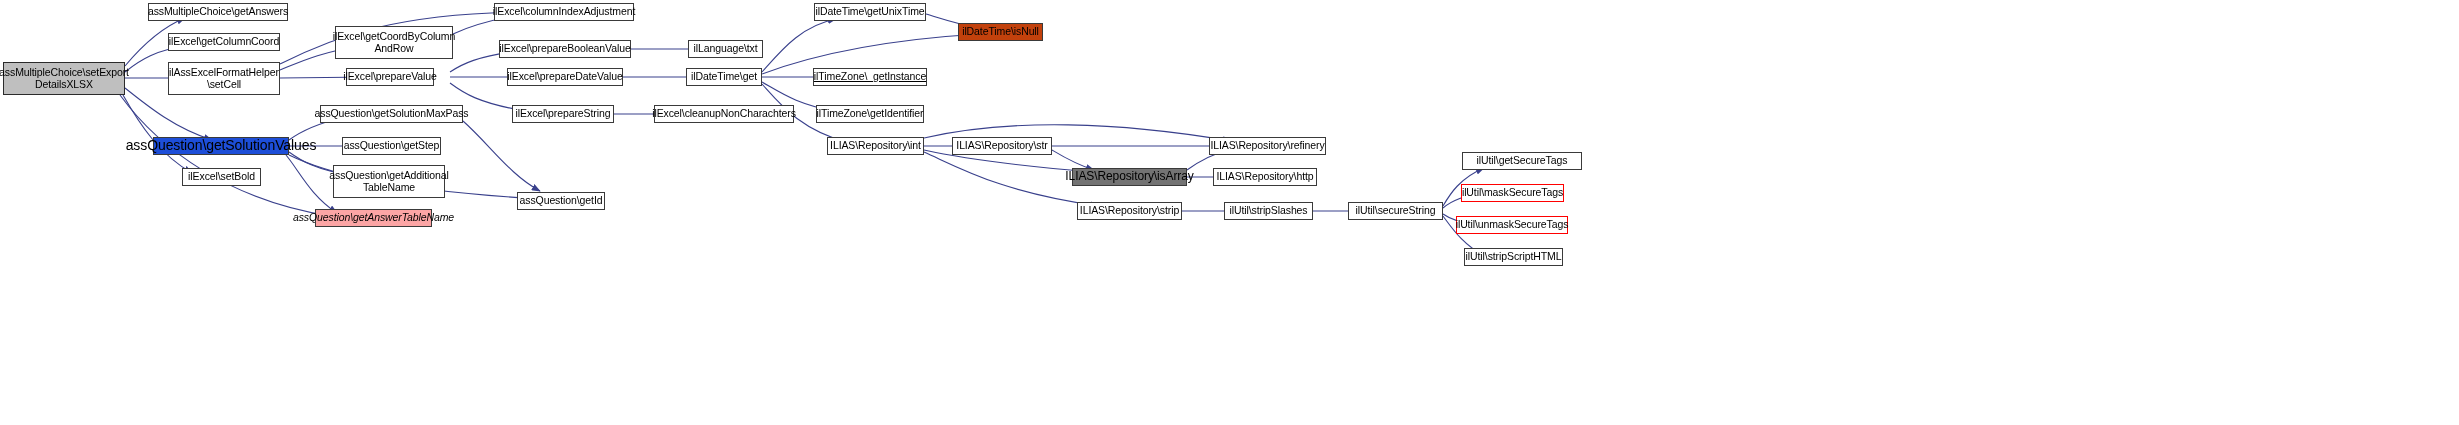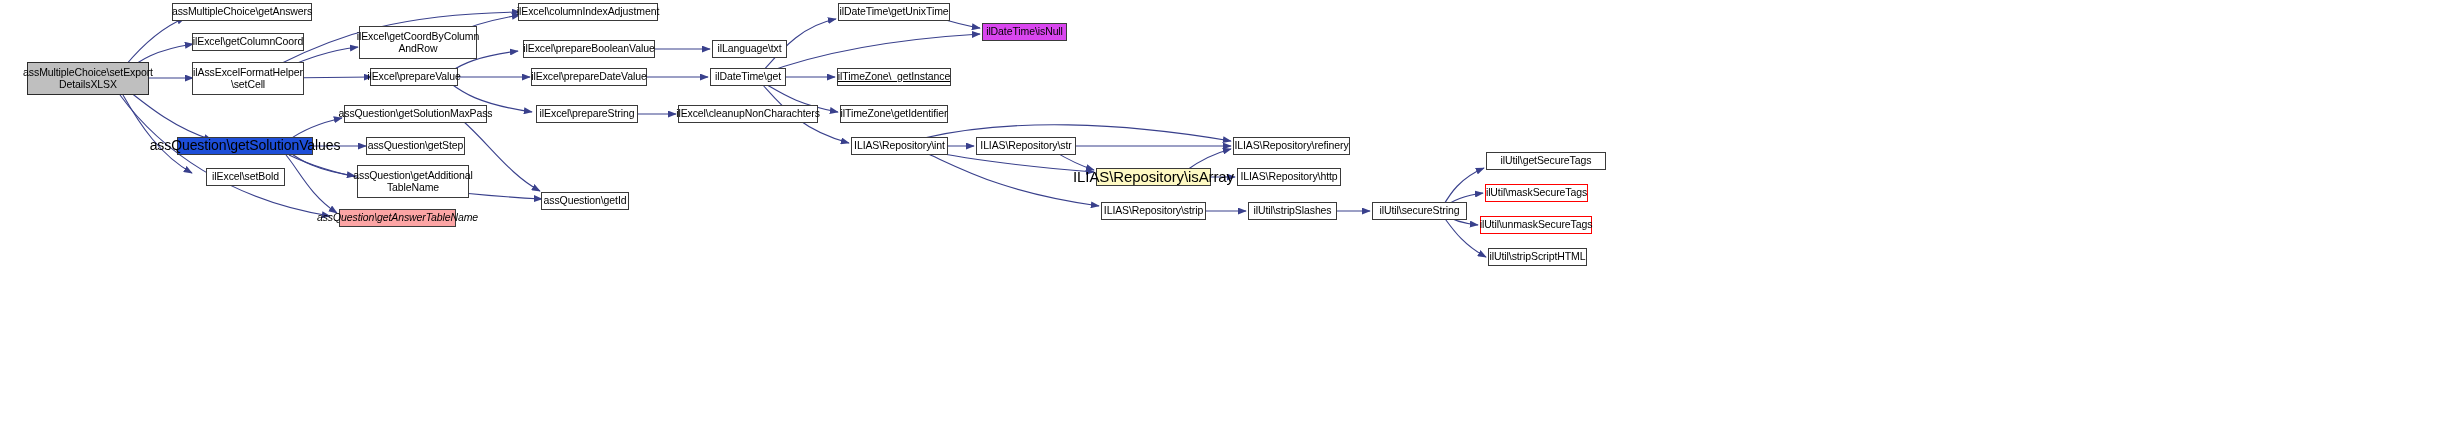--- a/index.html
+++ b/index.html
@@ -30,21 +30,20 @@
     background: #ffffff;
     color: #000000;
     display: flex;
     align-items: center;
     justify-content: center;
     text-align: center;
     line-height: 1.12;
     letter-spacing: -0.1px;
     white-space: pre-line;
     z-index: 3;
-    margin-left: 24px;
   }
   .node.root {
     background: #bfbfbf;
     border: 1px solid #2b2b2b;
   }
   .node.alert {
     border: 1px solid #ff0000;
   }
 </style>
 </head>
@@ -124,23 +123,23 @@
       <div class="node" style="left: 507px; top: 68px; width: 116px; height: 18px; font-size: 10.5px; background: rgb(255, 255, 255); color: rgb(0, 0, 0);">ilExcel\prepareDateValue</div>
       <div class="node" style="left: 512px; top: 105px; width: 102px; height: 18px; font-size: 10.5px; background: rgb(255, 255, 255); color: rgb(0, 0, 0);">ilExcel\prepareString</div>
       <div class="node" style="left: 517px; top: 192px; width: 88px; height: 18px; font-size: 10.5px; background: rgb(255, 255, 255); color: rgb(0, 0, 0);">assQuestion\getId</div>
       <div class="node" style="left: 688px; top: 40px; width: 75px; height: 18px; font-size: 10.5px; background: rgb(255, 255, 255); color: rgb(0, 0, 0);">ilLanguage\txt</div>
       <div class="node" style="left: 686px; top: 68px; width: 76px; height: 18px; font-size: 10.5px; background: rgb(255, 255, 255); color: rgb(0, 0, 0);">ilDateTime\get</div>
       <div class="node" style="left: 654px; top: 105px; width: 140px; height: 18px; font-size: 10.5px; background: rgb(255, 255, 255); color: rgb(0, 0, 0);">ilExcel\cleanupNonCharachters</div>
       <div class="node" style="left: 814px; top: 3px; width: 112px; height: 18px; font-size: 10.5px; background: rgb(255, 255, 255); color: rgb(0, 0, 0);">ilDateTime\getUnixTime</div>
       <div class="node" style="left: 813px; top: 68px; width: 114px; height: 18px; font-size: 10.5px; background: rgb(255, 255, 255); color: rgb(0, 0, 0); text-decoration: underline;">ilTimeZone\_getInstance</div>
       <div class="node" style="left: 816px; top: 105px; width: 108px; height: 18px; font-size: 10.5px; background: rgb(255, 255, 255); color: rgb(0, 0, 0);">ilTimeZone\getIdentifier</div>
       <div class="node" style="left: 827px; top: 137px; width: 97px; height: 18px; font-size: 10.5px; background: rgb(255, 255, 255); color: rgb(0, 0, 0);">ILIAS\Repository\int</div>
-      <div class="node" style="left: 958px; top: 23px; width: 85px; height: 18px; font-size: 10.5px; background: #d946ef; color: rgb(0, 0, 0);">ilDateTime\isNull</div>
+      <div class="node" style="left: 958px; top: 23px; width: 85px; height: 18px; font-size: 10.5px; background: #c2410c; color: rgb(0, 0, 0);">ilDateTime\isNull</div>
       <div class="node" style="left: 952px; top: 137px; width: 100px; height: 18px; font-size: 10.5px; background: rgb(255, 255, 255); color: rgb(0, 0, 0);">ILIAS\Repository\str</div>
-      <div class="node" style="left: 1072px; top: 168px; width: 115px; height: 18px; font-size: 15px; background: #fef9c3; color: rgb(0, 0, 0);">ILIAS\Repository\isArray</div>
+      <div class="node" style="left: 1072px; top: 168px; width: 115px; height: 18px; font-size: 12px; background: #737373; color: rgb(0, 0, 0);">ILIAS\Repository\isArray</div>
       <div class="node" style="left: 1077px; top: 202px; width: 105px; height: 18px; font-size: 10.5px; background: rgb(255, 255, 255); color: rgb(0, 0, 0);">ILIAS\Repository\strip</div>
       <div class="node" style="left: 1209px; top: 137px; width: 117px; height: 18px; font-size: 10.5px; background: rgb(255, 255, 255); color: rgb(0, 0, 0);">ILIAS\Repository\refinery</div>
       <div class="node" style="left: 1213px; top: 168px; width: 104px; height: 18px; font-size: 10.5px; background: rgb(255, 255, 255); color: rgb(0, 0, 0);">ILIAS\Repository\http</div>
       <div class="node" style="left: 1224px; top: 202px; width: 89px; height: 18px; font-size: 10.5px; background: rgb(255, 255, 255); color: rgb(0, 0, 0);">ilUtil\stripSlashes</div>
       <div class="node" style="left: 1348px; top: 202px; width: 95px; height: 18px; font-size: 10.5px; background: rgb(255, 255, 255); color: rgb(0, 0, 0);">ilUtil\secureString</div>
       <div class="node" style="left: 1462px; top: 152px; width: 120px; height: 18px; font-size: 10.5px; background: rgb(255, 255, 255); color: rgb(0, 0, 0);">ilUtil\getSecureTags</div>
       <div class="node alert" style="left: 1461px; top: 184px; width: 103px; height: 18px; font-size: 10.5px; background: rgb(255, 255, 255); border-color: rgb(255, 0, 0); color: rgb(0, 0, 0);">ilUtil\maskSecureTags</div>
       <div class="node alert" style="left: 1456px; top: 216px; width: 112px; height: 18px; font-size: 10.5px; background: rgb(255, 255, 255); border-color: rgb(255, 0, 0); color: rgb(0, 0, 0);">ilUtil\unmaskSecureTags</div>
       <div class="node" style="left: 1464px; top: 248px; width: 99px; height: 18px; font-size: 10.5px; background: rgb(255, 255, 255); color: rgb(0, 0, 0);">ilUtil\stripScriptHTML</div>
     </div>

